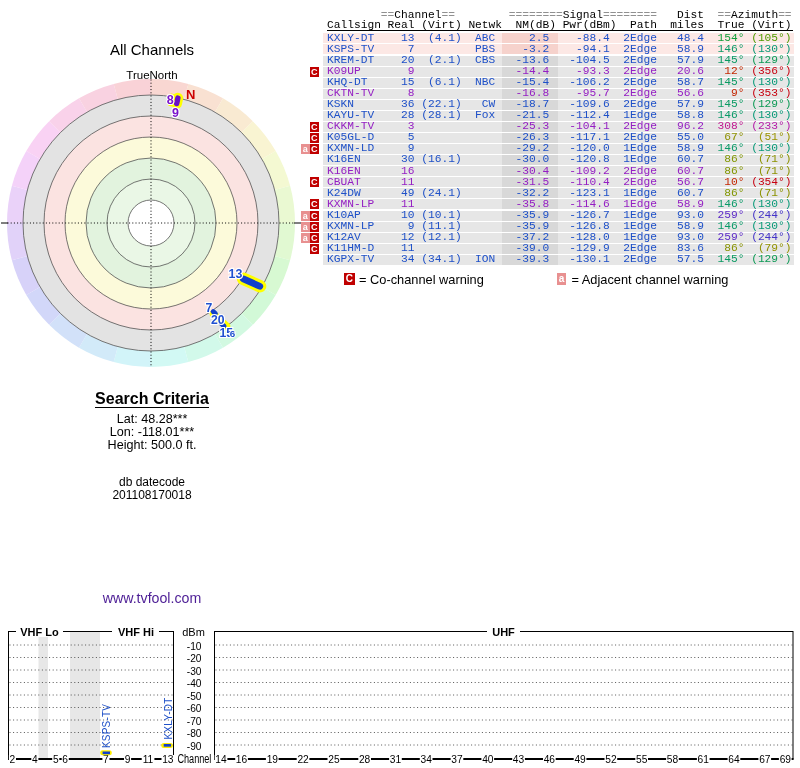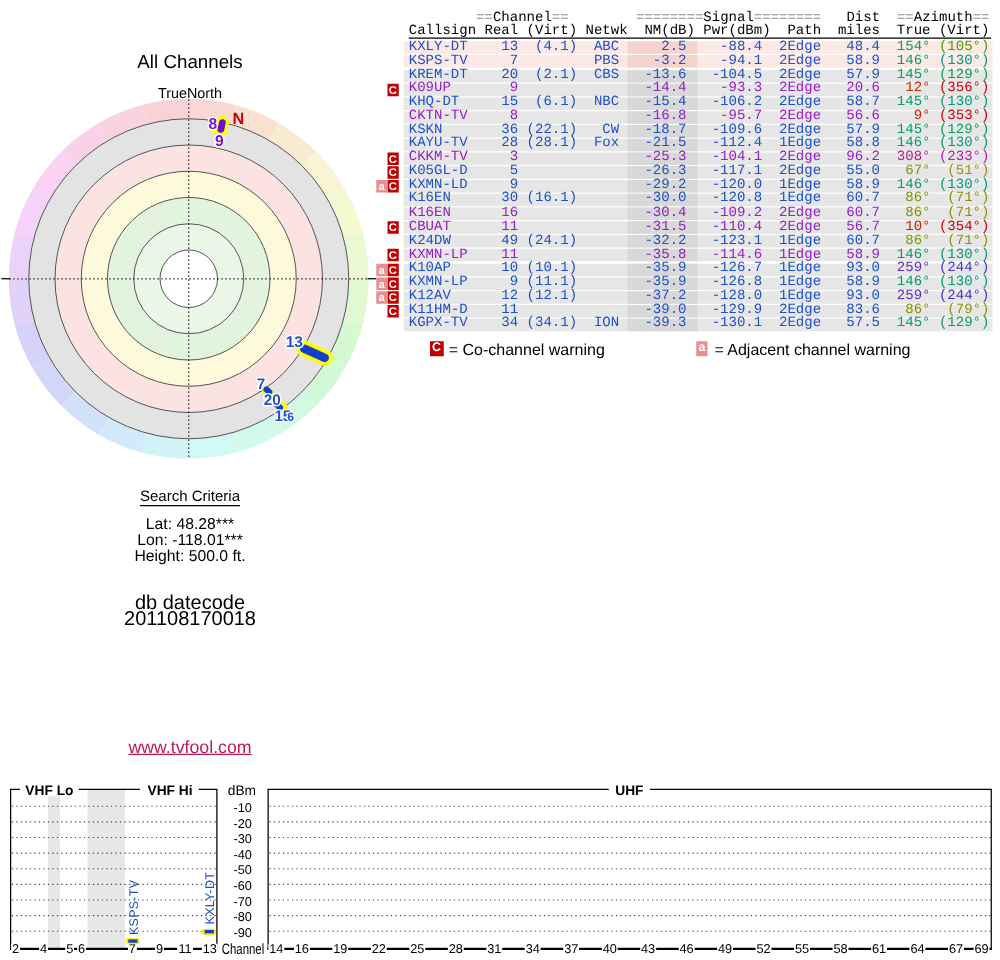--- a/index.html
+++ b/index.html
@@ -171,24 +171,24 @@
 <text x="194.4" y="763" font-family="Liberation Sans,sans-serif" font-size="12" text-anchor="middle" textLength="34" lengthAdjust="spacingAndGlyphs">Channel</text>
 <rect x="100.2" y="750.3" width="11.6" height="5" rx="2.5" fill="#ffee00"></rect>
 <rect x="102.6" y="751.5" width="7.4" height="2.7" fill="#1140cc"></rect>
 <rect x="161.3" y="742.9" width="11.6" height="5" rx="2.5" fill="#ffee00"></rect>
 <rect x="163.7" y="744" width="7.4" height="2.7" fill="#1140cc"></rect>
 <text transform="translate(110,748) rotate(-90)" font-family="Liberation Sans,sans-serif" font-size="10" fill="#1e50c8" letter-spacing="0.2">KSPS-TV</text>
 <text transform="translate(171.5,739.5) rotate(-90)" font-family="Liberation Sans,sans-serif" font-size="10" fill="#1e50c8" letter-spacing="0.2">KXLY-DT</text>
 </svg>
 <div class="cen" style="top:41px;font-size:15px;font-weight:normal">All Channels</div>
 <div class="cen" style="top:68.5px;font-size:11.5px">TrueNorth</div>
-<div class="cen" style="top:389.5px;font-size:12px;font-weight:normal"><span style="border-bottom:1.3px solid #000">Search Criteria</span></div>
+<div class="cen" style="top:389.5px;font-size:16px;font-weight:bold"><span style="border-bottom:1.3px solid #000">Search Criteria</span></div>
 <div class="cen" style="top:412.5px;font-size:12.6px;line-height:13px">Lat: 48.28***<br>Lon: -118.01***<br>Height: 500.0 ft.</div>
-<div class="cen" style="top:476px;font-size:16px;line-height:13px">db datecode<br>201108170018</div>
-<div class="cen" style="top:589.5px;font-size:14.2px"><span style="color:#be185d;text-decoration:underline">www.tvfool.com</span></div>
+<div class="cen" style="top:476px;font-size:12px;line-height:13px">db datecode<br>201108170018</div>
+<div class="cen" style="top:589.5px;font-size:14.2px"><span style="color:#4c1d95;">www.tvfool.com</span></div>
 <div style="position:absolute;left:323px;top:33.4px;width:471px;height:10px;background:#fce8e5"></div>
 <div style="position:absolute;left:502px;top:33.4px;width:56px;height:10px;background:#f6d2cc"></div>
 <div style="position:absolute;left:323px;top:44.47px;width:471px;height:10px;background:#fce8e5"></div>
 <div style="position:absolute;left:502px;top:44.47px;width:56px;height:10px;background:#f6d2cc"></div>
 <div style="position:absolute;left:323px;top:55.54px;width:471px;height:10px;background:#e6e6e6"></div>
 <div style="position:absolute;left:502px;top:55.54px;width:56px;height:10px;background:#d8d8d8"></div>
 <div style="position:absolute;left:323px;top:66.61px;width:471px;height:10px;background:#e6e6e6"></div>
 <div style="position:absolute;left:502px;top:66.61px;width:56px;height:10px;background:#d8d8d8"></div>
 <div style="position:absolute;left:323px;top:77.68px;width:471px;height:10px;background:#e6e6e6"></div>
 <div style="position:absolute;left:502px;top:77.68px;width:56px;height:10px;background:#d8d8d8"></div>

